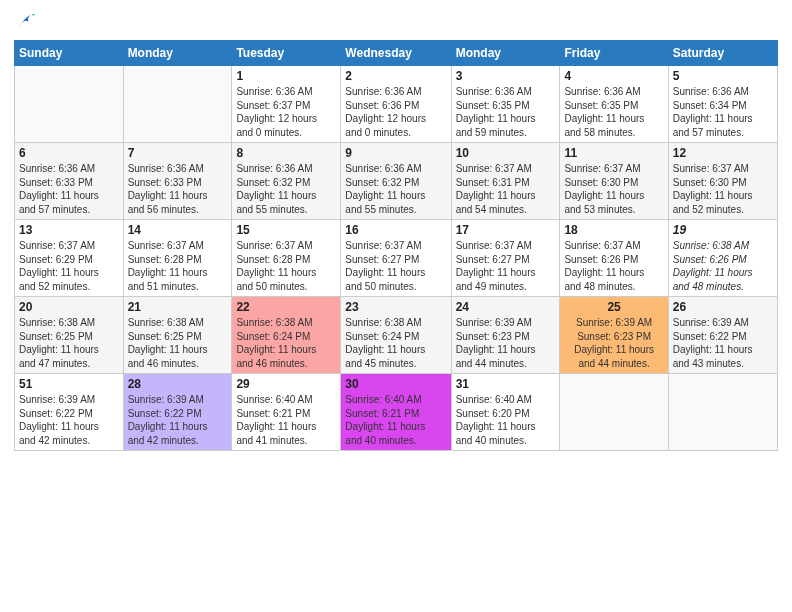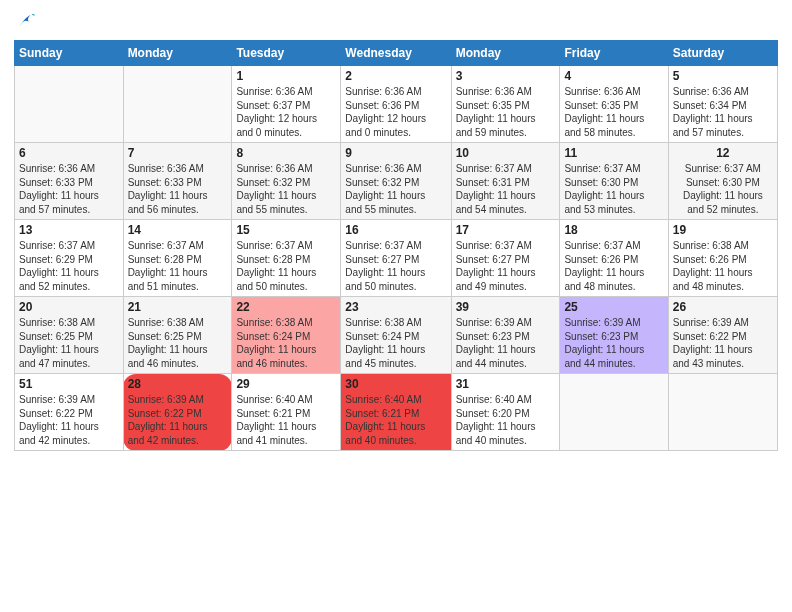--- a/index.html
+++ b/index.html
@@ -202,21 +202,21 @@
 Daylight: 11 hours
 and 54 minutes.</div>
           </td>
           <td style="background: rgb(245, 245, 245);">
             <span class="day-num">11</span>
             <div class="day-info" style="white-space: pre-line;">Sunrise: 6:37 AM
 Sunset: 6:30 PM
 Daylight: 11 hours
 and 53 minutes.</div>
           </td>
-          <td style="background: rgb(245, 245, 245); text-align: center;">
+          <td style="background: rgb(245, 245, 245);">
             <span class="day-num">12</span>
             <div class="day-info" style="white-space: pre-line;">Sunrise: 6:37 AM
 Sunset: 6:30 PM
 Daylight: 11 hours
 and 52 minutes.</div>
           </td>
         </tr>
         <tr>
           <td style="background: rgb(255, 255, 255); margin-top: 33px;">
             <span class="day-num">13</span>
@@ -253,21 +253,21 @@
 Daylight: 11 hours
 and 49 minutes.</div>
           </td>
           <td style="background: rgb(255, 255, 255);">
             <span class="day-num">18</span>
             <div class="day-info" style="white-space: pre-line;">Sunrise: 6:37 AM
 Sunset: 6:26 PM
 Daylight: 11 hours
 and 48 minutes.</div>
           </td>
-          <td style="background: rgb(255, 255, 255);">
+          <td style="background: rgb(255, 255, 255); font-style: italic;">
             <span class="day-num">19</span>
             <div class="day-info" style="white-space: pre-line;">Sunrise: 6:38 AM
 Sunset: 6:26 PM
 Daylight: 11 hours
 and 48 minutes.</div>
           </td>
         </tr>
         <tr>
           <td style="background: rgb(245, 245, 245);">
             <span class="day-num">20</span>
@@ -291,64 +291,64 @@
 and 46 minutes.</div>
           </td>
           <td style="background: rgb(245, 245, 245);">
             <span class="day-num">23</span>
             <div class="day-info" style="white-space: pre-line;">Sunrise: 6:38 AM
 Sunset: 6:24 PM
 Daylight: 11 hours
 and 45 minutes.</div>
           </td>
           <td style="background: rgb(245, 245, 245);">
-            <span class="day-num">39</span>
+            <span class="day-num">24</span>
             <div class="day-info" style="white-space: pre-line;">Sunrise: 6:39 AM
 Sunset: 6:23 PM
 Daylight: 11 hours
 and 44 minutes.</div>
           </td>
+          <td style="background: #fdba74; text-align: center;">
+            <span class="day-num">25</span>
+            <div class="day-info" style="white-space: pre-line;">Sunrise: 6:39 AM
+Sunset: 6:23 PM
+Daylight: 11 hours
+and 44 minutes.</div>
+          </td>
+          <td style="background: rgb(245, 245, 245);">
+            <span class="day-num">26</span>
+            <div class="day-info" style="white-space: pre-line;">Sunrise: 6:39 AM
+Sunset: 6:22 PM
+Daylight: 11 hours
+and 43 minutes.</div>
+          </td>
+        </tr>
+        <tr>
+          <td style="background: rgb(255, 255, 255);">
+            <span class="day-num">51</span>
+            <div class="day-info" style="white-space: pre-line;">Sunrise: 6:39 AM
+Sunset: 6:22 PM
+Daylight: 11 hours
+and 42 minutes.</div>
+          </td>
           <td style="background: #c4b5fd;">
-            <span class="day-num">25</span>
-            <div class="day-info" style="white-space: pre-line;">Sunrise: 6:39 AM
-Sunset: 6:23 PM
-Daylight: 11 hours
-and 44 minutes.</div>
-          </td>
-          <td style="background: rgb(245, 245, 245);">
-            <span class="day-num">26</span>
-            <div class="day-info" style="white-space: pre-line;">Sunrise: 6:39 AM
-Sunset: 6:22 PM
-Daylight: 11 hours
-and 43 minutes.</div>
-          </td>
-        </tr>
-        <tr>
-          <td style="background: rgb(255, 255, 255);">
-            <span class="day-num">51</span>
-            <div class="day-info" style="white-space: pre-line;">Sunrise: 6:39 AM
-Sunset: 6:22 PM
-Daylight: 11 hours
-and 42 minutes.</div>
-          </td>
-          <td style="background: #ef4444; border-radius: 13px;">
             <span class="day-num">28</span>
             <div class="day-info" style="white-space: pre-line;">Sunrise: 6:39 AM
 Sunset: 6:22 PM
 Daylight: 11 hours
 and 42 minutes.</div>
           </td>
           <td style="background: rgb(255, 255, 255);">
             <span class="day-num">29</span>
             <div class="day-info" style="white-space: pre-line;">Sunrise: 6:40 AM
 Sunset: 6:21 PM
 Daylight: 11 hours
 and 41 minutes.</div>
           </td>
-          <td style="background: #ef4444;">
+          <td style="background: #d946ef;">
             <span class="day-num">30</span>
             <div class="day-info" style="white-space: pre-line;">Sunrise: 6:40 AM
 Sunset: 6:21 PM
 Daylight: 11 hours
 and 40 minutes.</div>
           </td>
           <td style="background: rgb(255, 255, 255);">
             <span class="day-num">31</span>
             <div class="day-info" style="white-space: pre-line;">Sunrise: 6:40 AM
 Sunset: 6:20 PM

